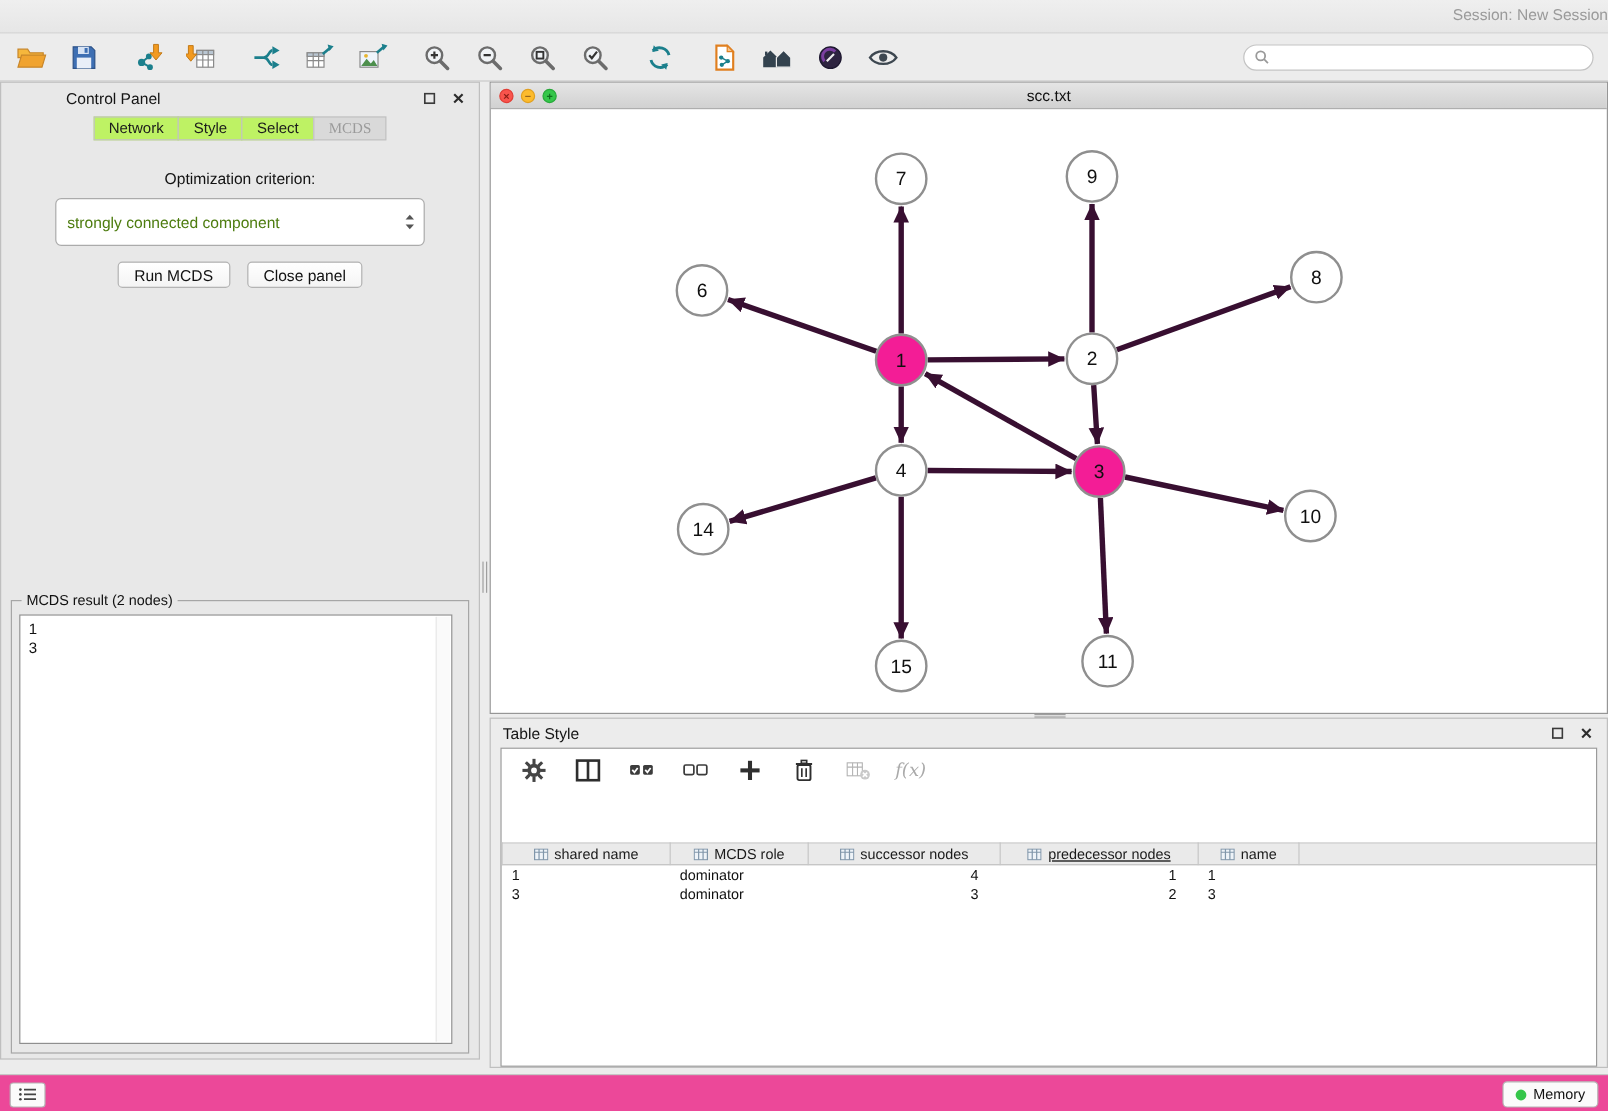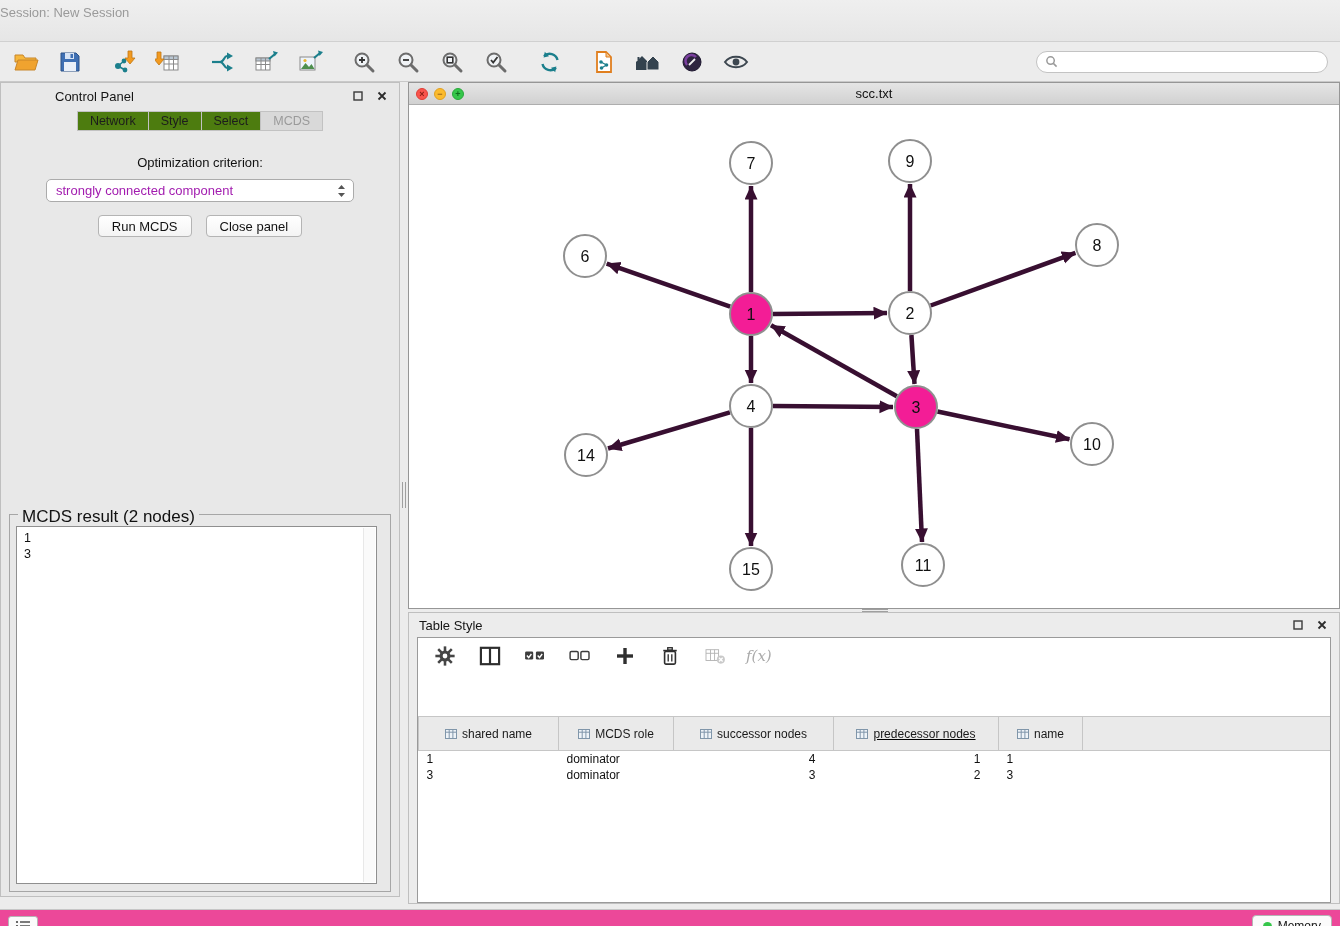--- a/index.html
+++ b/index.html
@@ -1,21 +1,21 @@
 <!DOCTYPE html>
 <html><head>
 <meta charset="utf-8">
 <style>
   * { box-sizing: border-box; }
   html,body { margin:0; padding:0; }
   body { background:#d8d8d8; font-family:"Liberation Sans", sans-serif; }
   .app { position:relative; width:1340px; height:926px; background:#ececec; overflow:hidden; }
 
   
-  .titlebar { height:42px; line-height:25px; text-align:left; font-size:13px; color:#9a9a9a;
+  .titlebar { height:28px; line-height:25px; text-align:right; font-size:13px; color:#9a9a9a;
               background:linear-gradient(#efefef,#e6e6e6); border-bottom:1px solid #d0d0d0; }
 
   
   .toolbar { height:40px; background:#ececec; border-bottom:1px solid #c9c9c9;
              display:flex; align-items:center; padding:0 12px; }
   .tb-group { display:flex; align-items:center; gap:16px; margin-right:26px; }
   .icon-btn { width:28px; height:28px; display:flex; align-items:center; justify-content:center; }
   .search-box { margin-left:auto; width:292px; height:22px; background:#fff; border:1px solid #c3c3c3;
                 border-radius:12px; display:flex; align-items:center; padding:0 8px; gap:5px; }
   .search-box input { border:none; outline:none; flex:1; font-size:12px; background:transparent;
@@ -23,36 +23,36 @@
 
   
   .main { display:flex; height:827px; }
   .control-panel { width:400px; margin-bottom:12px; background:#e8e8e8; border:1px solid #bfbfbf;
                    display:flex; flex-direction:column; }
   .cp-header { height:26px; display:flex; align-items:center; padding:0 10px; font-size:13px; color:#151515;margin-left:44px; }
   .win-btns { margin-left:auto; display:flex; gap:10px; align-items:center; }
   .win-btn { display:flex; align-items:center; justify-content:center; width:14px; height:14px; }
 
   .cp-tabs { display:flex; justify-content:center; margin-top:2px; }
-  .tab { height:20px; line-height:19px; padding:0 12px; background:#4d7c0f; border:1px solid #c2c2c2;
+  .tab { height:20px; line-height:19px; padding:0 12px; background:#bef264; border:1px solid #c2c2c2;
          font-size:12.5px; color:#1c1c1c; }
   .tab + .tab { margin-left:-1px; }
-  .tab.active { background:#d9d9d9; color:#9a9a9a; }
+  .tab.active { background:#d9d9d9; color:#9a9a9a;font-family:Liberation Serif, serif; }
 
   .cp-body { flex:1; display:flex; flex-direction:column; align-items:center; }
   .opt-label { margin-top:24px; font-size:13px; color:#111; }
-  .dropdown { margin-top:9px; width:308px; height:23px; background:#fff; border:1px solid #ababab;
-              border-radius:5px; display:flex; align-items:center; padding:0 7px 0 9px; font-size:13px; color:#a21caf;justify-content:flex-end; }
+  .dropdown { margin-top:9px; width:308px; height:40px; background:#fff; border:1px solid #ababab;
+              border-radius:5px; display:flex; align-items:center; padding:0 7px 0 9px; font-size:13px; color:#4d7c0f;justify-content:flex-end; }
   .dropdown .arrows { margin-left:auto; display:flex; }
   .btn-row { margin-top:13px; display:flex; gap:14px;justify-content:flex-end; }
   .push-btn { height:22px; padding:0 13px; background:linear-gradient(#ffffff,#f4f4f4); border:1px solid #b4b4b4;
               border-radius:4px; font-size:13px; color:#111; display:flex; align-items:center; }
 
   .groupbox { margin:auto 8px 4px 8px; align-self:stretch; height:378px; border:1px solid #a6a6a6; position:relative; }
-  .groupbox-title { position:absolute; top:-8px; left:8px; background:#e8e8e8; padding:0 4px; font-size:17px; color:#111; }
+  .groupbox-title { position:absolute; top:-8px; left:8px; background:#e8e8e8; padding:0 4px; font-size:12px; color:#111; }
   .result-area { position:absolute; top:11px; left:6px; right:13px; bottom:7px; background:#fff;
                  border:1px solid #8f8f8f; font-size:12.5px; padding:3px 0 0 7px; }
   .result-scroll { position:absolute; top:1px; bottom:1px; right:1px; width:12px; background:#fafafa; border-left:1px solid #e8e8e8; }
   .result-line { line-height:16px; color:#111; }
 
   .v-splitter { width:8px; position:relative; }
   .v-splitter .handle { position:absolute; top:400px; left:2px; height:26px; width:4px;
                         border-left:1px solid #9f9f9f; border-right:1px solid #9f9f9f; }
 
   .right-col { width:932px; display:flex; flex-direction:column; }
@@ -77,21 +77,21 @@
 
   
   .table-panel { flex:1; margin-bottom:5px; border:1px solid #bfbfbf; background:#ececec;
                  display:flex; flex-direction:column; }
   .tp-header { height:24px; display:flex; align-items:center; padding:0 10px; font-size:13px; color:#151515; }
   .tp-content { margin:0 8px; flex:1; background:#fff; border:1px solid #9a9a9a; overflow:hidden;
                 display:flex; flex-direction:column;gap:42px; }
   .tp-toolbar { height:36px; display:flex; align-items:center; gap:17px; padding:0 13px; }
   .fx { font-family:"DejaVu Serif", serif; font-style:italic; font-size:15px; color:#aaaaaa; }
   table.node-table { border-collapse:collapse; table-layout:fixed; width:100%; font-size:12px; }
-  .node-table th { background:#eaeaea; border:1px solid #c6c6c6; height:34px; font-weight:normal; padding:0; }
+  .node-table th { background:#eaeaea; border:1px solid #c6c6c6; height:18px; font-weight:normal; padding:0; }
   .node-table th.filler { border-right:none; }
   .hdr-inner { display:flex; align-items:center; justify-content:center; gap:5px; font-size:12px; color:#1a1a1a; }
   .node-table td { height:16px; padding:0 18px 0 8px; color:#111; overflow:hidden; white-space:nowrap; }
   .tp-footer { height:30px; display:flex; align-items:center; justify-content:center; }
 
   
   .statusbar { height:33px; border-top:1px solid #c6c6c6; background:#ec4899; display:flex; align-items:center; padding:0 8px; }
   .list-btn { width:30px; height:21px; border:1px solid #b5b5b5; border-radius:3px; background:#fbfbfb;
               display:flex; align-items:center; justify-content:center; }
   .memory-btn { margin-left:auto; height:22px; border:1px solid #b5b5b5; border-radius:4px; background:#fbfbfb;

